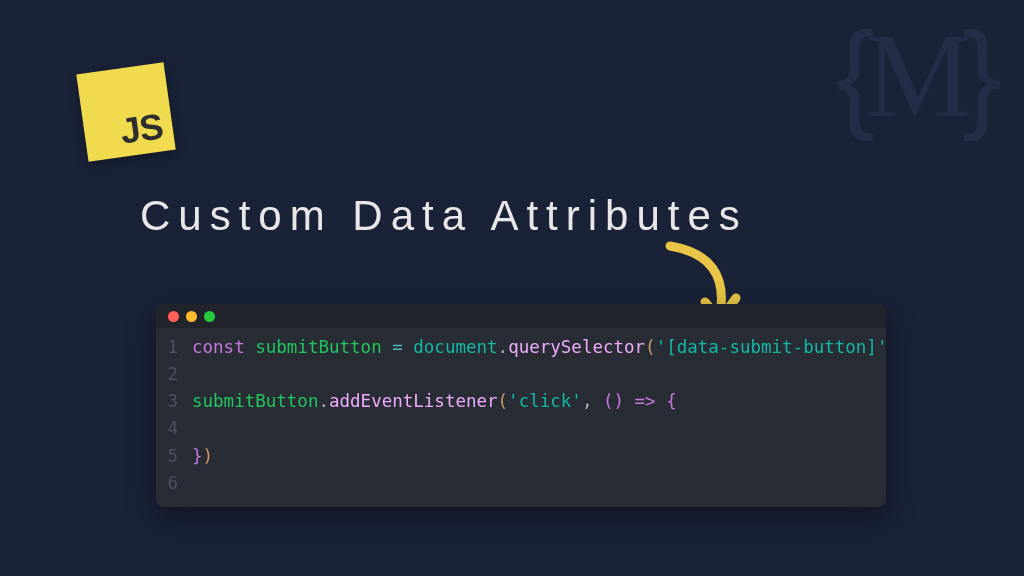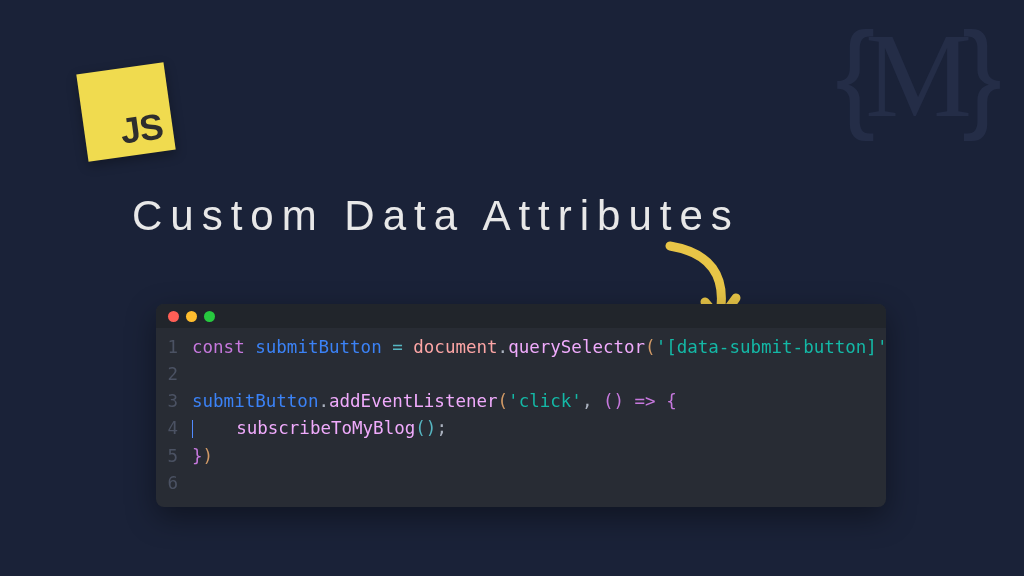--- a/index.html
+++ b/index.html
@@ -41,21 +41,21 @@
       color: #242d47;
       font-family: Georgia, serif;
       letter-spacing: -10px;
       line-height: 1;
       user-select: none;
     }
     .watermark .brace { font-family: "Segoe UI", Arial, sans-serif; font-weight: 300; }
     .title {
       position: absolute;
       top: 192px;
-      left: 132px;
+      left: 140px;
       color: #e8e8e8;
       font-size: 42px;
       font-weight: 400;
       letter-spacing: 8px;
     }
     .arrow {
       position: absolute;
       top: 236px;
       left: 650px;
       width: 120px;
@@ -101,22 +101,22 @@
     .content { white-space: pre; color: #abb2bf; }
     .cursor-bar {
       display: inline-block;
       width: 1px;
       height: 18px;
       background: #528bff;
       vertical-align: text-bottom;
       margin-right: 1px;
     }
     .kw { color: #c678dd; margin-top: 32px; }
-    .var { color: #3b82f6; }
-    .obj { color: #fca5a5; }
+    .var { color: #22c55e; }
+    .obj { color: #14b8a6; }
     .fn { color: #f0abfc; }
     .str { color: #14b8a6; }
     .punct { color: #abb2bf; }
     .op { color: #56b6c2; }
     .paren-y { color: #d19a66; }
     .paren-p { color: #c678dd; }
     .paren-b { color: #56b6c2; }
   </style>
 </head>
 <body>
@@ -150,21 +150,20 @@
     <div class="line">
       <div class="gutter">2</div>
       <div class="content"></div>
     </div>
     <div class="line">
       <div class="gutter">3</div>
       <div class="content"><span class="var">submitButton</span><span class="punct">.</span><span class="fn">addEventListener</span><span class="paren-y">(</span><span class="str">'click'</span><span class="punct">, </span><span class="paren-p">(</span><span class="paren-p">)</span><span class="kw"> =&gt; </span><span class="paren-p">{</span></div>
     </div>
     <div class="line">
       <div class="gutter">4</div>
-      <div class="content"><span class="cursor-bar"></span><span>    </span><span class="fn">subscribeToMyBlog</span><span class="paren-b">(</span><span class="paren-b">)</span><span class="punct">;</span></div>
     </div>
     <div class="line">
       <div class="gutter">5</div>
       <div class="content"><span class="paren-p">}</span><span class="paren-y">)</span></div>
     </div>
     <div class="line">
       <div class="gutter">6</div>
       <div class="content"></div>
     </div>
   </div>

